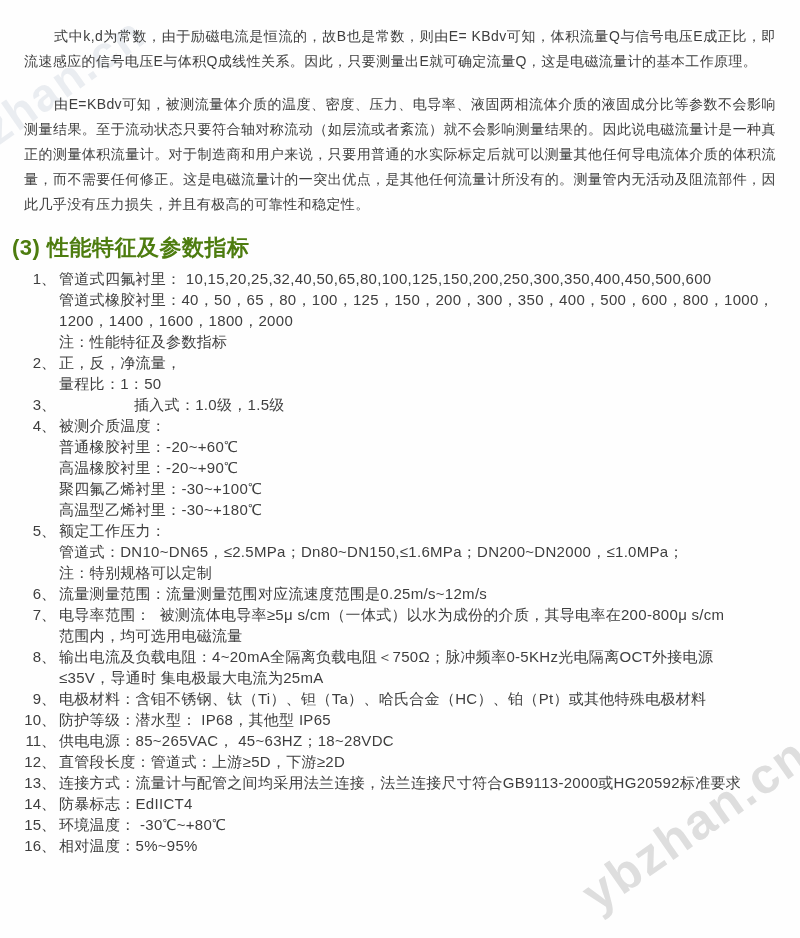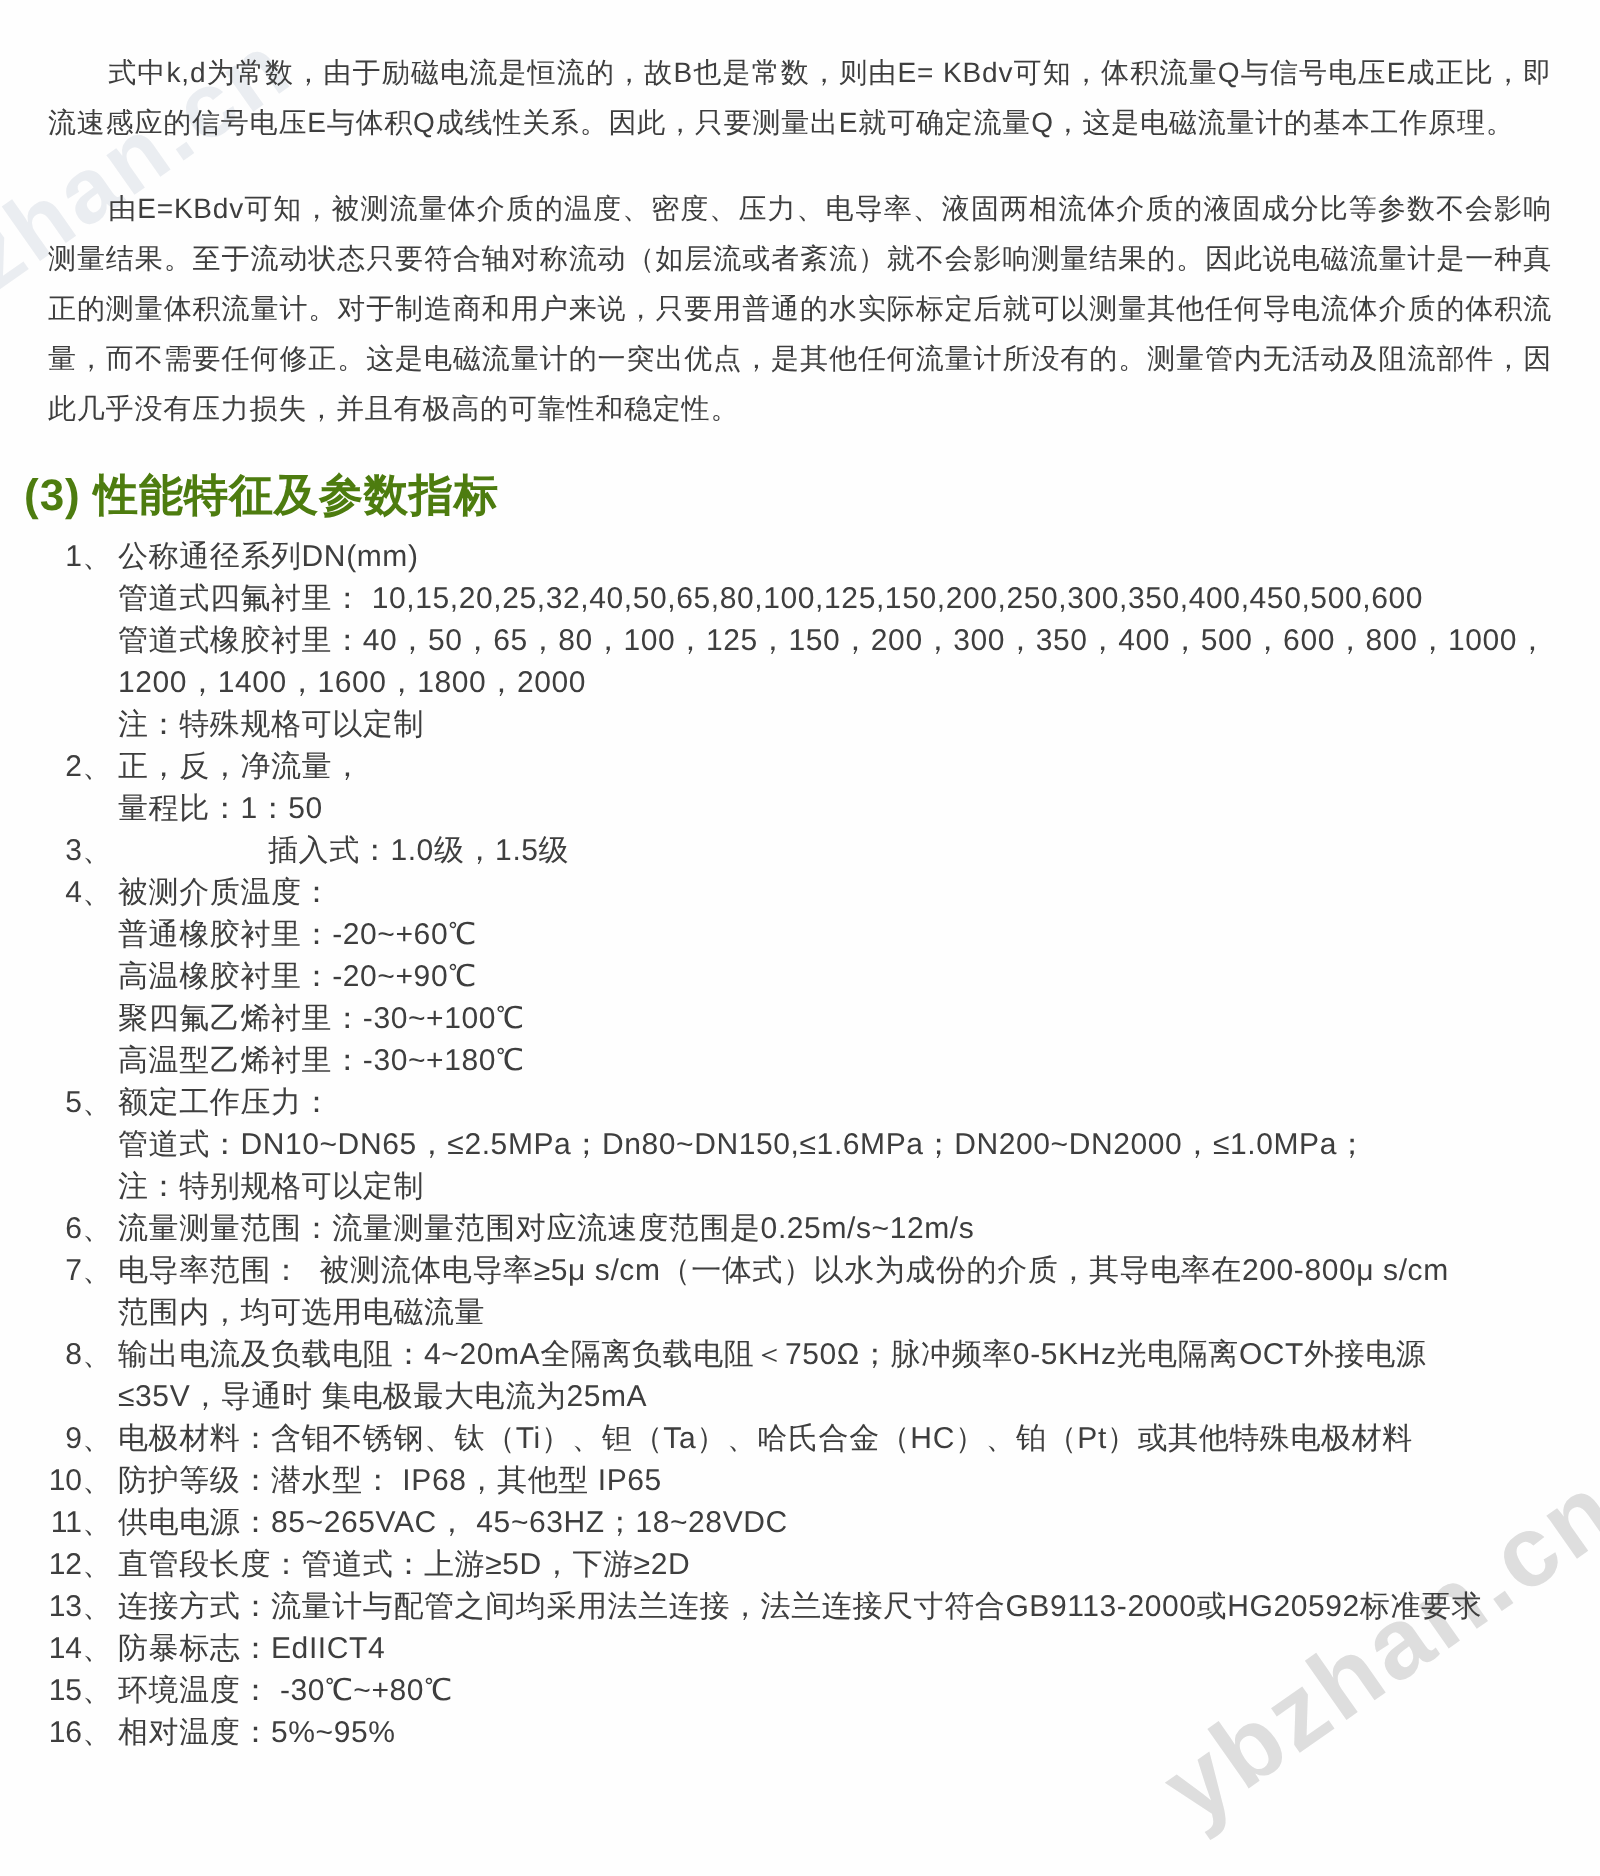--- a/index.html
+++ b/index.html
@@ -95,25 +95,24 @@
 
   <p class="para">由E=KBdv可知，被测流量体介质的温度、密度、压力、电导率、液固两相流体介质的液固成分比等参数不会影响测量结果。至于流动状态只要符合轴对称流动（如层流或者紊流）就不会影响测量结果的。因此说电磁流量计是一种真正的测量体积流量计。对于制造商和用户来说，只要用普通的水实际标定后就可以测量其他任何导电流体介质的体积流量，而不需要任何修正。这是电磁流量计的一突出优点，是其他任何流量计所没有的。测量管内无活动及阻流部件，因此几乎没有压力损失，并且有极高的可靠性和稳定性。</p>
 </div>
 
     <h2 class="section-heading">(3) 性能特征及参数指标</h2>
 
     <div class="spec-list">
   <div class="spec-item">
     <span class="spec-num">1、</span>
     <div class="spec-body">
-      <div class="spec-line">公称通径系列DN(mm)</div>
     <div class="spec-line">管道式四氟衬里： 10,15,20,25,32,40,50,65,80,100,125,150,200,250,300,350,400,450,500,600</div>
             <div class="spec-line">管道式橡胶衬里：40，50，65，80，100，125，150，200，300，350，400，500，600，800，1000，</div>
             <div class="spec-line">1200，1400，1600，1800，2000</div>
-            <div class="spec-line">注：特殊规格可以定制</div>
+            <div class="spec-line">注：性能特征及参数指标</div>
           </div>
   </div>
 
   <div class="spec-item">
     <span class="spec-num">2、</span>
     <div class="spec-body">
     <div class="spec-line">正，反，净流量，</div>
             <div class="spec-line">量程比：1：50</div>
           </div>
   </div>

